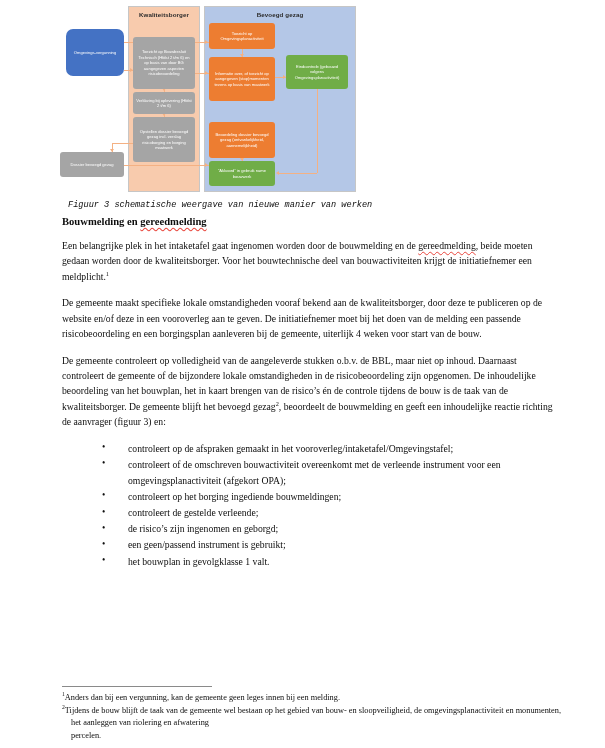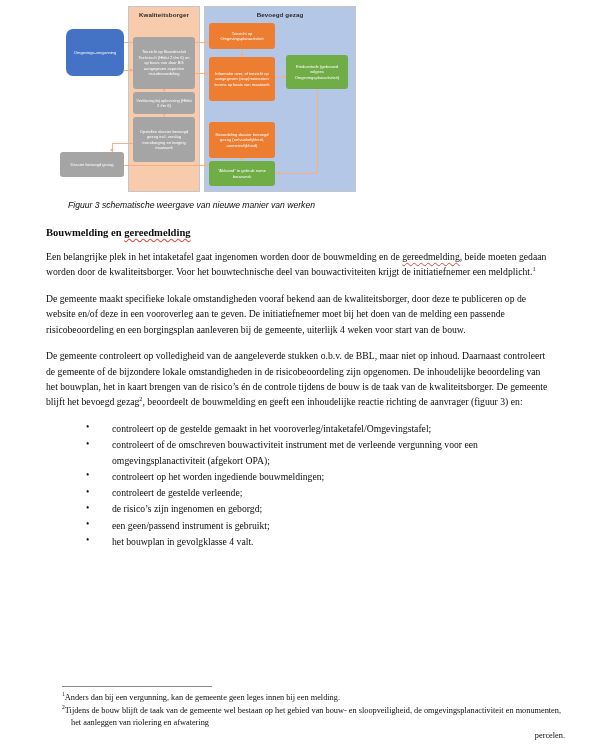--- a/index.html
+++ b/index.html
@@ -83,31 +83,31 @@
     position: absolute;
     width: 0; height: 0;
     border-style: solid;
   }
   .arrow.right { border-width: 2px 0 2px 3px; border-color: transparent transparent transparent #f4b183; }
   .arrow.left  { border-width: 2px 3px 2px 0; border-color: transparent #f4b183 transparent transparent; }
   .arrow.down  { border-width: 3px 2px 0 2px; border-color: #f4b183 transparent transparent transparent; }
 
   
   #figure-caption {
-    font-family: Liberation Sans, sans-serif;
+    font-family: Liberation Mono, monospace;
     font-style: italic;
     font-size: 8.6px;
     color: #0d0d0d;
     margin: 4px 0 0 68px;
   }
 
   
   #content {
-    padding: 0 52px 0 46px;
-    margin-top: 17px;
+    padding: 0 52px 0 62px;
+    margin-top: 6px;
   }
   h2#section-heading {
     font-family: "Liberation Serif", serif;
     font-size: 10.6px;
     font-weight: 700;
     margin: 0 0 11px 0;
     color: #0d0d0d;
   }
   .spellerr {
     text-decoration: underline wavy #e8453c;
@@ -162,21 +162,21 @@
   .footnote {
     font-family: "Liberation Serif", serif;
     font-size: 8.3px;
     line-height: 1.47;
     margin: 0 0 1px 0;
     padding-left: 9px;
     text-indent: -9px;
     color: #0d0d0d;
   }
   .footnote sup { font-size: 5.6px; }
-  .footnote .cont { display: block; text-indent: 0; text-align: right; }
+  .footnote .cont { display: block; text-indent: 0; }
 </style>
 </head>
 <body>
 
 <div id="figure-area">
 
   <div class="panel" id="panel-kwaliteitsborger">
     <div class="panel-title">Kwaliteitsborger</div>
   </div>
   <div class="panel" id="panel-bevoegd">
@@ -226,27 +226,27 @@
 
   <h2 id="section-heading"><span>Bouwmelding en </span><span class="spellerr">gereedmelding</span></h2>
 
   <p class="body"><span>Een belangrijke plek in het intaketafel gaat ingenomen worden door de bouwmelding en de </span><span class="spellerr">gereedmelding</span><span>, beide moeten gedaan worden door de kwaliteitsborger. Voor het bouwtechnische deel van bouwactiviteiten krijgt de initiatiefnemer een meldplicht.</span><sup>1</sup></p>
 
   <p class="body">De gemeente maakt specifieke lokale omstandigheden vooraf bekend aan de kwaliteitsborger, door deze te publiceren op de website en/of deze in een vooroverleg aan te geven. De initiatiefnemer moet bij het doen van de melding een passende risicobeoordeling en een borgingsplan aanleveren bij de gemeente, uiterlijk 4 weken voor start van de bouw.</p>
 
   <p class="body"><span>De gemeente controleert op volledigheid van de aangeleverde stukken o.b.v. de BBL, maar niet op inhoud. Daarnaast controleert de gemeente of de bijzondere lokale omstandigheden in de risicobeoordeling zijn opgenomen. De inhoudelijke beoordeling van het bouwplan, het in kaart brengen van de risico’s én de controle tijdens de bouw is de taak van de kwaliteitsborger. De gemeente blijft het bevoegd gezag</span><sup>2</sup><span>, beoordeelt de bouwmelding en geeft een inhoudelijke reactie richting de aanvrager (figuur 3) en:</span></p>
 
   <ul id="checklist">
-    <li>controleert op de gestelde gemaakt in het vooroverleg/intaketafel/Omgevingstafel;</li>
-    <li>controleert of de omschreven bouwactiviteit instrument met de verleende vergunning voor een omgevingsplanactiviteit (afgekort OPA);</li>
-    <li>controleert op het worden ingediende bouwmeldingen;</li>
+    <li>controleert op de afspraken gemaakt in het vooroverleg/intaketafel/Omgevingstafel;</li>
+    <li>controleert of de omschreven bouwactiviteit overeenkomt met de verleende instrument voor een omgevingsplanactiviteit (afgekort OPA);</li>
+    <li>controleert op het borging ingediende bouwmeldingen;</li>
     <li>controleert de gestelde verleende;</li>
     <li>de risico’s zijn ingenomen en geborgd;</li>
     <li>een geen/passend instrument is gebruikt;</li>
-    <li>het bouwplan in gevolgklasse 4 valt.</li>
+    <li>het bouwplan in gevolgklasse 1 valt.</li>
   </ul>
 </div>
 
 <div id="footnotes">
   <div id="footnote-rule"></div>
   <p class="footnote"><sup>1</sup><span>Anders dan bij een vergunning, kan de gemeente geen leges innen bij een melding.</span></p>
   <p class="footnote"><sup>2</sup><span>Tijdens de bouw blijft de taak van de gemeente wel bestaan op het gebied van bouw- en sloopveiligheid, de omgevingsplanactiviteit en monumenten, het aanleggen van riolering en afwatering</span><span class="cont">percelen.</span></p>
 </div>
 
 </body></html>

